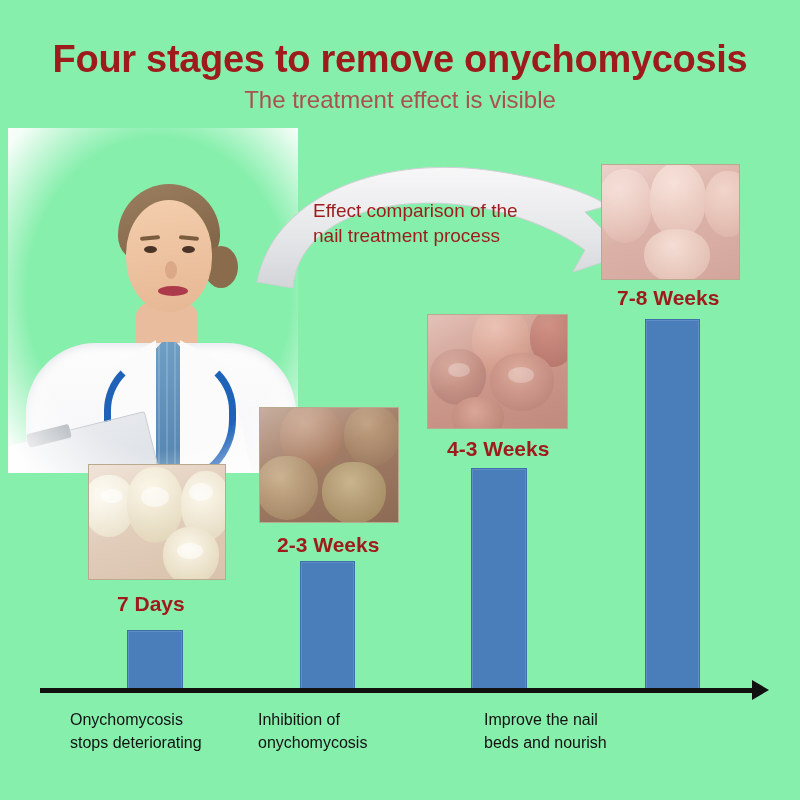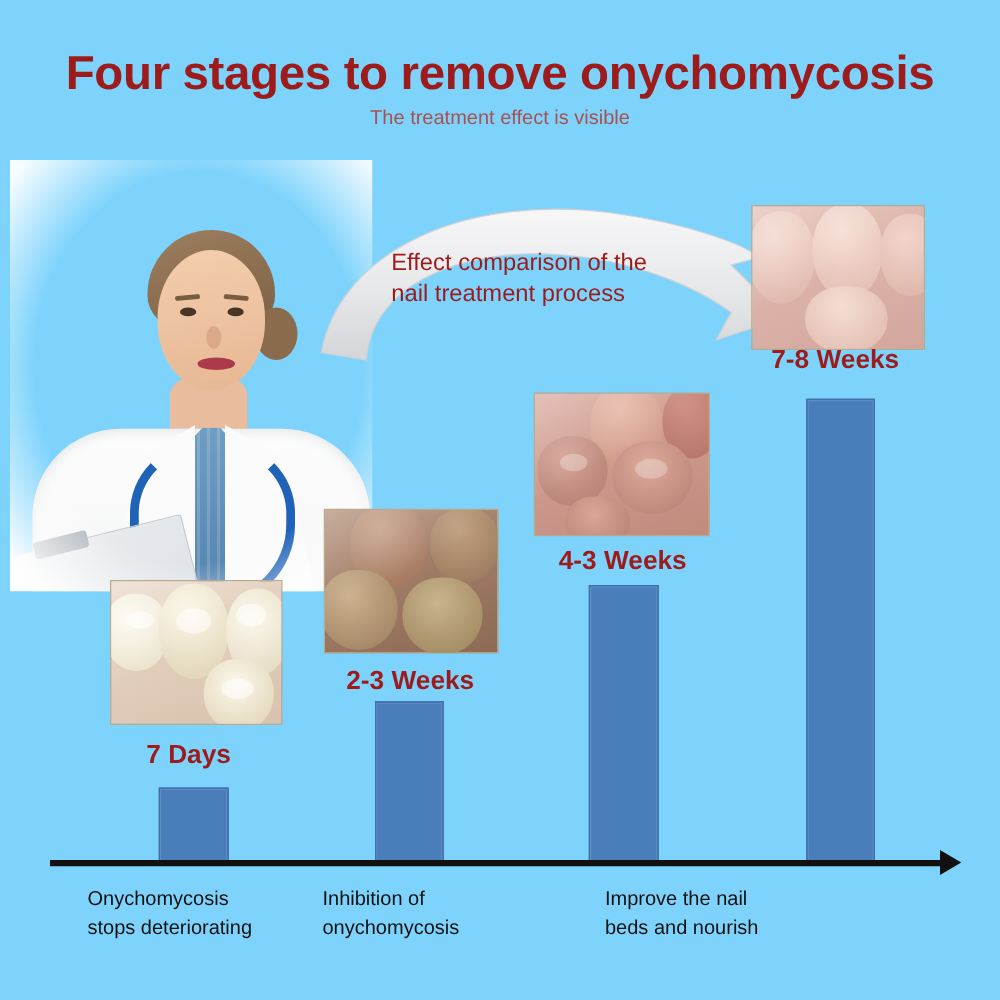--- a/index.html
+++ b/index.html
@@ -1,31 +1,31 @@
 <!DOCTYPE html>
 <html><head>
 <meta charset="utf-8">
 <style>
   html,body{margin:0;padding:0;background:#fff;}
   body{
     width:800px;height:800px;overflow:hidden;
     font-family:"Liberation Sans","DejaVu Sans",sans-serif;
     position:relative;
   }
-  #canvas{position:relative;width:800px;height:800px;background:#7dd3fc;}
+  #canvas{position:relative;width:800px;height:800px;background:#86efac;}
 
   
   .title{
     position:absolute;left:0;top:38px;width:800px;text-align:center;
     font-size:38px;font-weight:bold;color:#9d1b1b;letter-spacing:-0.3px;
     white-space:nowrap;
   }
   .subtitle{
     position:absolute;left:0;top:86px;width:800px;text-align:center;
-    font-size:16px;color:#a8514f;white-space:nowrap;
+    font-size:24px;color:#a8514f;white-space:nowrap;
   }
 
   
   .doctor{position:absolute;left:8px;top:128px;width:290px;height:345px;overflow:hidden;}
   .doc-neck{position:absolute;left:128px;top:175px;width:62px;height:70px;background:#e8bc9c;border-radius:14px;}
   .doc-coat{
     position:absolute;left:18px;top:215px;width:270px;height:150px;
     background:linear-gradient(180deg,#fdfdfd 0%,#f2f3f5 100%);
     border-radius:70px 70px 0 0;
     box-shadow:inset 0 2px 10px rgba(180,185,195,.35);
@@ -214,21 +214,21 @@
   </div>
   <div class="stage-caption" style="left:447px;top:437px;">4-3 Weeks</div>
 
   <div class="photo" style="left:601px;top:164px;width:137px;height:114px;background:linear-gradient(160deg,#e4bdb3,#d3a69c);">
     <div class="nail" style="left:-4px;top:4px;width:54px;height:74px;background:radial-gradient(circle at 40% 28%,#f3d7ce,#ddb3a8);"></div>
     <div class="nail" style="left:48px;top:-2px;width:56px;height:76px;background:radial-gradient(circle at 42% 28%,#f6ded5,#e0b9ad);"></div>
     <div class="nail" style="left:102px;top:6px;width:48px;height:66px;background:radial-gradient(circle at 42% 30%,#f2d5cb,#dcb2a6);"></div>
     <div class="nail" style="left:42px;top:64px;width:66px;height:54px;background:radial-gradient(circle at 44% 30%,#f5ded4,#deb6aa);"></div>
     <div class="sheen"></div>
   </div>
-  <div class="stage-caption" style="left:617px;top:276px;">7-8 Weeks</div>
+  <div class="stage-caption" style="left:617px;top:286px;">7-8 Weeks</div>
 
   <div class="bar" style="left:127px;top:630px;width:54px;height:60px;"></div>
   <div class="bar" style="left:300px;top:561px;width:53px;height:129px;"></div>
   <div class="bar" style="left:471px;top:468px;width:54px;height:222px;"></div>
   <div class="bar" style="left:645px;top:319px;width:53px;height:371px;"></div>
 
   <div class="axis-line"></div>
   <div class="axis-head"></div>
 
   <div class="axis-label" style="left:70px;top:709px;width:165px;">

